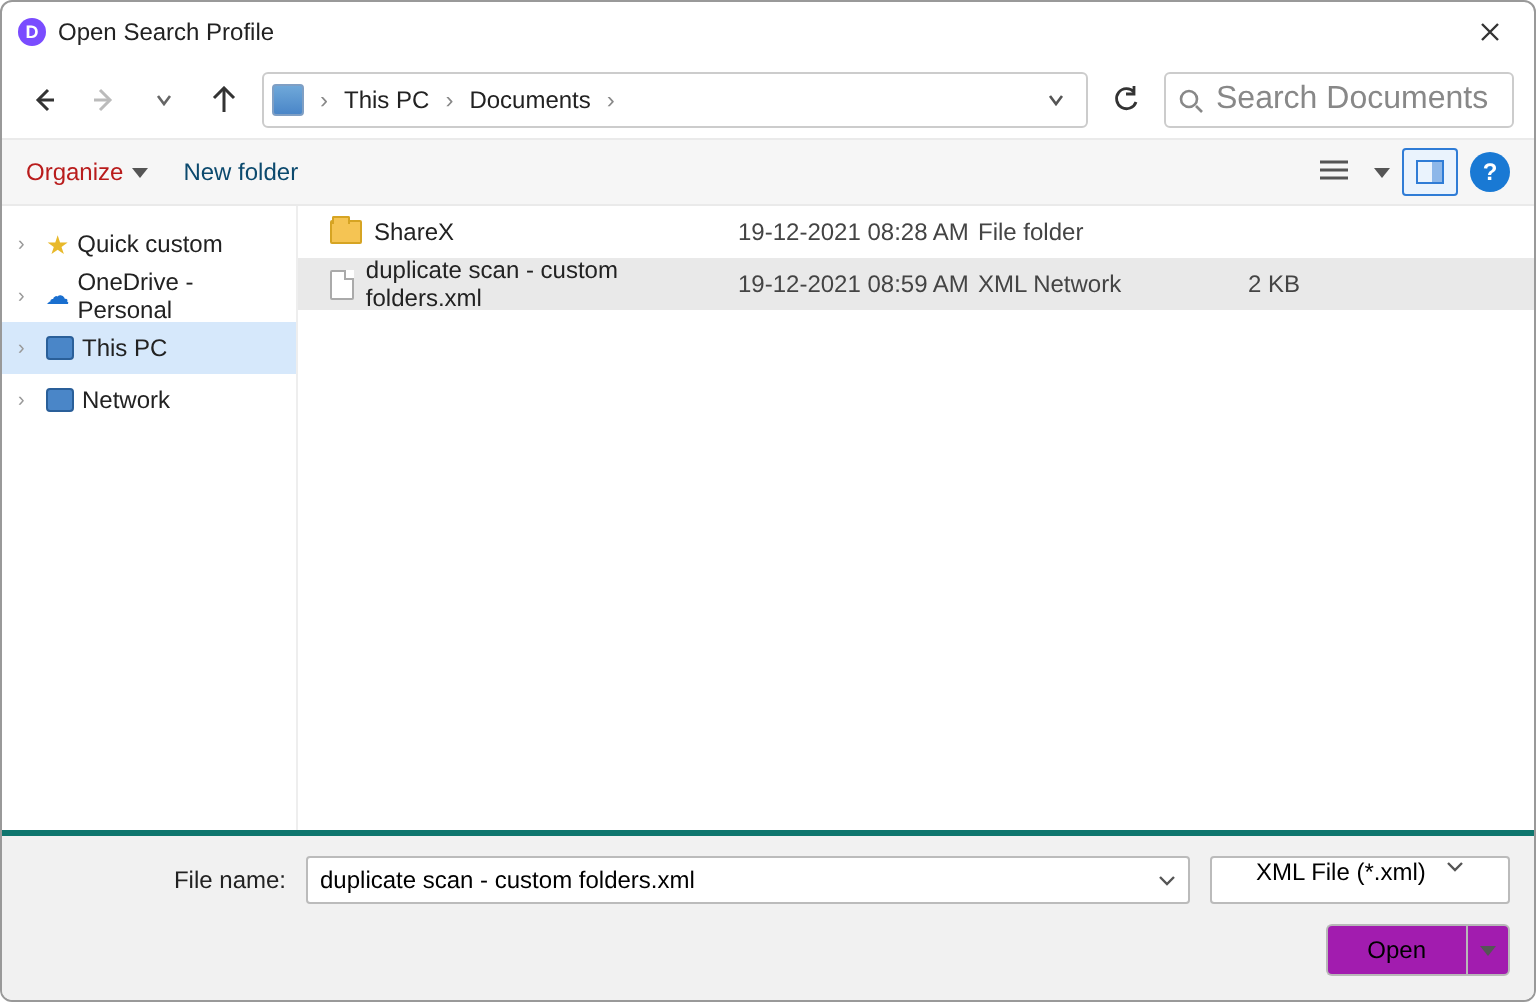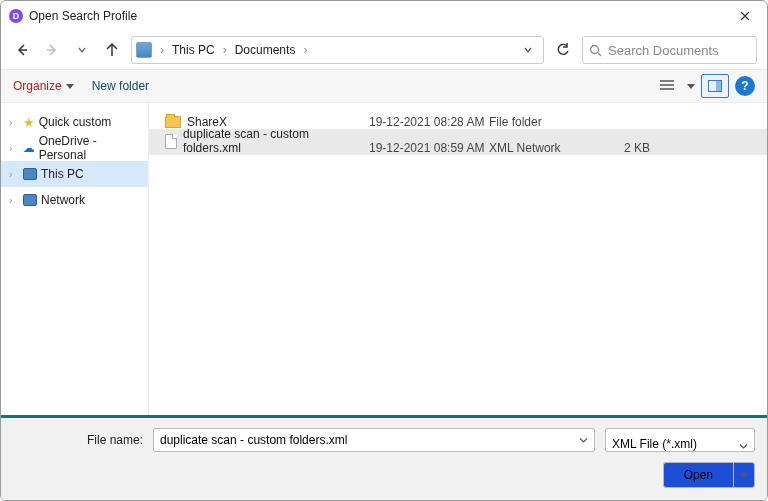--- a/index.html
+++ b/index.html
@@ -73,21 +73,21 @@
   .addrbar .spacer { flex: 1; }
   .addrbar .drop { color: #555; padding: 0 6px; }
   .refresh-btn {
     width: 22px; height: 26px; display:flex;align-items:center;justify-content:center;
     color:#555;
   }
   .searchbox {
     width: 175px; height: 28px;
     border: 1px solid #ccc; border-radius: 3px;
     display: flex; align-items: center;
-    padding: 0 6px; font-size: 13px; color: #888;
+    padding: 0 6px; font-size: 16px; color: #888;
     gap: 6px;
     background: #fff;
   }
 
   
   .toolbar {
     display: flex; align-items: center;
     height: 34px;
     padding: 0 12px;
     background: #f6f6f6;
@@ -141,21 +141,21 @@
   .filehead {
     display:flex; height:28px; align-items:center; border-bottom:1px solid #eee;
     color:#333; padding-left: 10px;
   }
   .col-name { width: 210px; display:flex; align-items:center; gap:6px; padding-left:6px;}
   .col-date { width: 120px; }
   .col-type { width: 95px; }
   .col-size { width: 80px; text-align:right; padding-right:14px; }
 
   .filerow {
-    display:flex; height:26px; align-items:flex-end;
+    display:flex; height:26px; align-items:center;
     padding-left:10px; color:#444;
   }
   .filerow.selected { background:#e9e9e9; }
   .filerow .col-name { display:flex; align-items:center; gap:6px; color:#222; }
   .folder-icon {
     width:16px;height:12px;background:#f5c453;border:1px solid #d6a423;border-radius:1px;display:inline-block;
     position:relative;
   }
   .folder-icon::before{ content:"";position:absolute;top:-3px;left:0;width:7px;height:3px;background:#f5c453;border:1px solid #d6a423;border-bottom:none;border-radius:1px 1px 0 0;}
   .file-icon {
@@ -173,28 +173,28 @@
   }
   .footrow { display:flex; align-items:center; gap:10px; }
   .footrow .lbl { width: 130px; text-align:right; color:#222; }
   .filename {
     flex:1; height:24px; border:1px solid #bbb; border-radius:2px;
     background:#fff; display:flex; align-items:center; padding:0 6px;
     justify-content:space-between;
   }
   .filetype {
     width:150px; height:24px; border:1px solid #bbb; border-radius:2px;
-    background:#fff; display:flex; align-items:flex-end; padding:0 6px;
+    background:#fff; display:flex; align-items:flex-start; padding:0 22px;
     justify-content:space-between;
   }
   .btnrow { display:flex; justify-content:flex-end; gap:8px; }
   .btn {
     height:26px; padding: 0 18px;
     border:1px solid #b8b8b8; border-radius:3px;
-    background:#1d4ed8; font-size:12px;
+    background:#a21caf; font-size:12px;
     display:flex;align-items:center;justify-content:center;
     cursor:pointer;
   }
   .btn.open-main { border-right:none; border-radius:3px 0 0 3px; padding:0 20px;}
   .btn.open-drop { border-radius:0 3px 3px 0; padding:0 6px; }
   .open-group { display:flex; }
 
   svg { display:block; }
 </style>
 </head>

